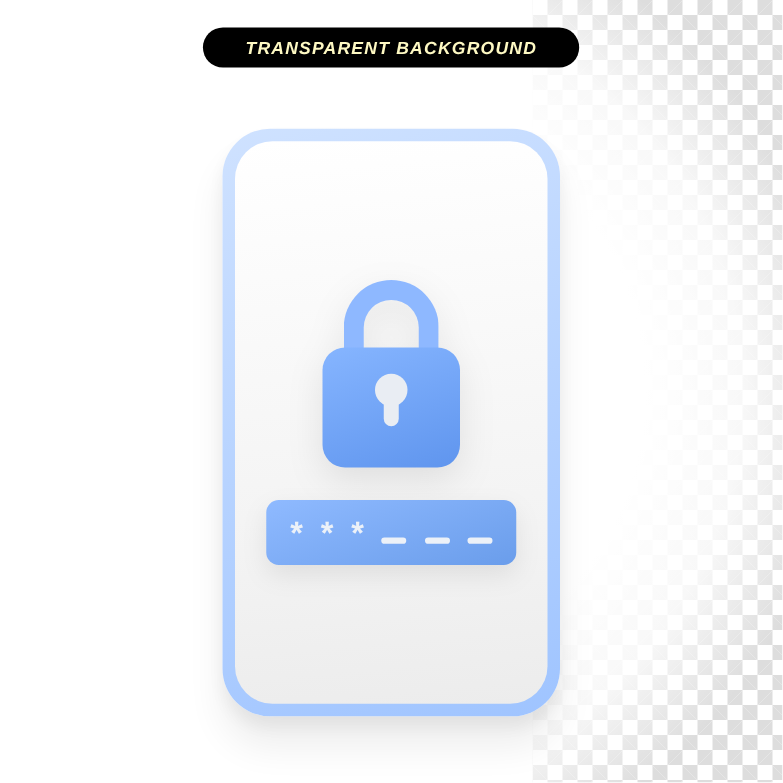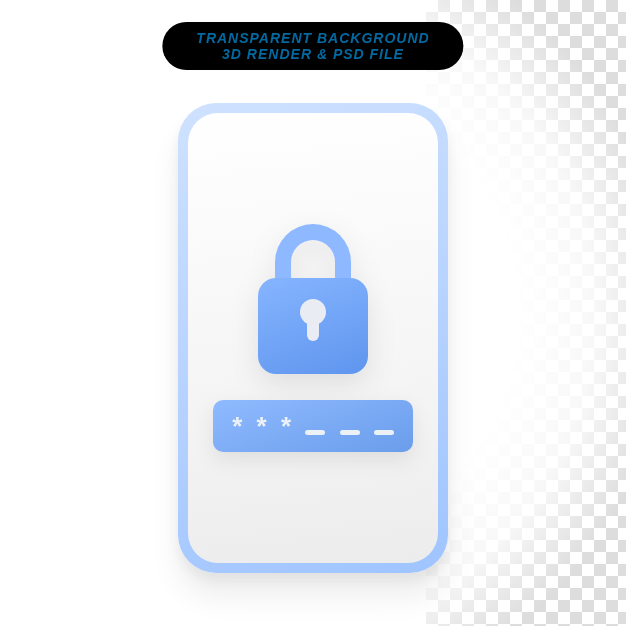--- a/index.html
+++ b/index.html
@@ -34,29 +34,29 @@
       height: 626px;
       background: radial-gradient(ellipse 520px 520px at 45% 50%, #ffffff 45%, rgba(255,255,255,0.8) 60%, rgba(255,255,255,0) 75%);
       z-index: 1;
     }
     .banner {
       position: absolute;
       top: 22px;
       left: 50%;
       transform: translateX(-50%);
       background: #000;
-      color: #0369a1;
+      color: #fef9c3;
       padding: 8px 34px;
       border-radius: 999px;
       font-weight: 700;
       font-style: italic;
       letter-spacing: 1px;
       font-size: 14px;
       z-index: 10;
-      text-align: center;
+      text-align: right;
       white-space: nowrap;
     }
     .banner .line1 { display: block; }
     .banner .line2 { display: block; }
     .phone-wrap {
       position: absolute;
       left: 50%;
       top: 54%;
       transform: translate(-50%, -50%);
       z-index: 5;
@@ -159,21 +159,20 @@
     }
   </style>
 </head>
 <body>
 
 <div class="checker-bg"></div>
 <div class="white-fade"></div>
 
 <div class="banner">
   <span class="line1">TRANSPARENT BACKGROUND</span>
-  <span class="line2">3D RENDER &amp; PSD FILE</span>
 </div>
 
 <div class="phone-wrap">
   <div class="phone">
     <div class="phone-screen">
 
       <div class="lock-icon-wrap">
         <div class="lock-shackle"></div>
         <div class="lock-body">
           <div class="keyhole">

